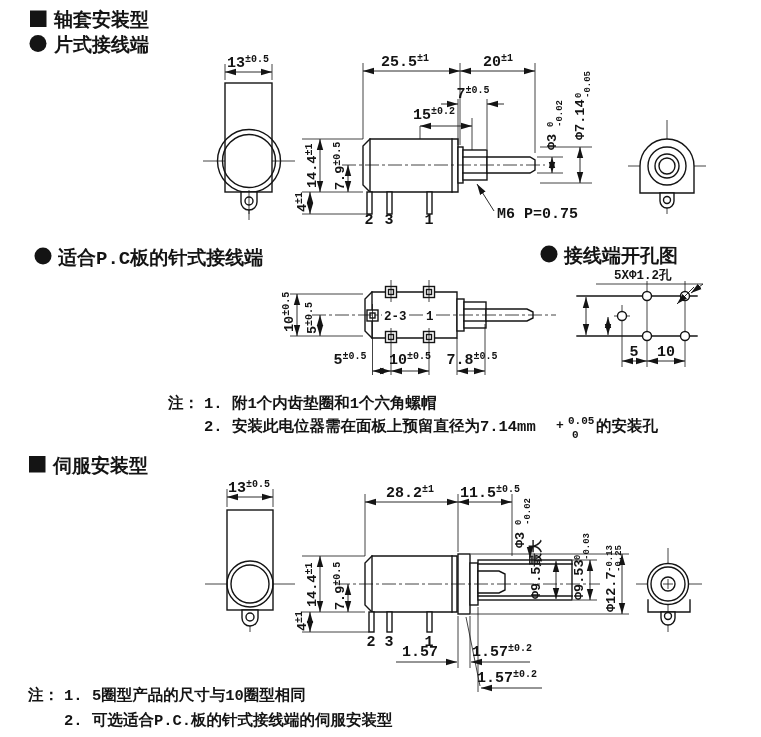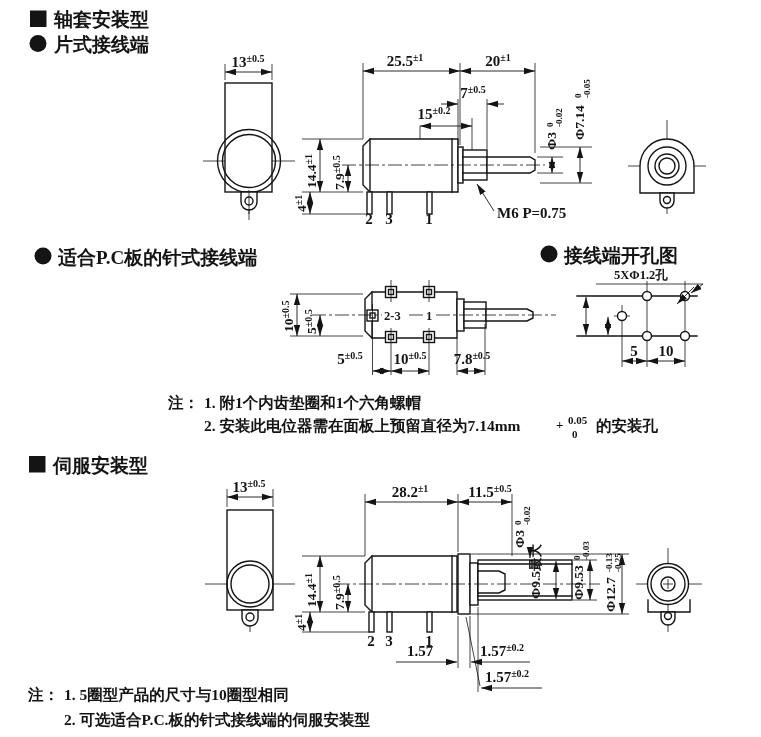--- a/index.html
+++ b/index.html
@@ -1,16 +1,16 @@
 <!DOCTYPE html>
 <html><head>
 <meta charset="utf-8">
 <style>
   html,body{margin:0;padding:0;background:#fff;}
-  .stage{width:704px;height:737px;background:#ffffff;position:relative;font-family:Liberation Serif, serif;border-radius:9px;}
+  .stage{width:704px;height:737px;background:#ffffff;position:relative;font-family:Liberation Mono, monospace;border-radius:9px;}
   svg{display:block;}
   
   .o{stroke:#141414;stroke-width:1.4;fill:none;stroke-linecap:square;}
   .of{stroke:#141414;stroke-width:1.4;fill:#ffffff;stroke-linejoin:miter;}
   .t{stroke:#141414;stroke-width:0.8;fill:none;}
   .d{stroke:#141414;stroke-width:0.9;fill:none;}
   .cl{stroke:#141414;stroke-width:0.8;fill:none;stroke-dasharray:14 3 3 3;}
   text{fill:#141414;}
   .cjk{font-size:19px;font-weight:bold;}
   .note{font-size:15.5px;font-weight:bold;}

